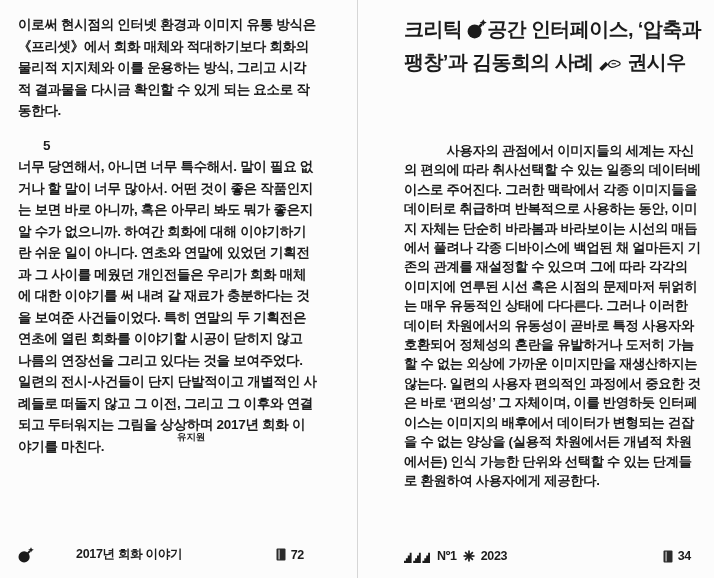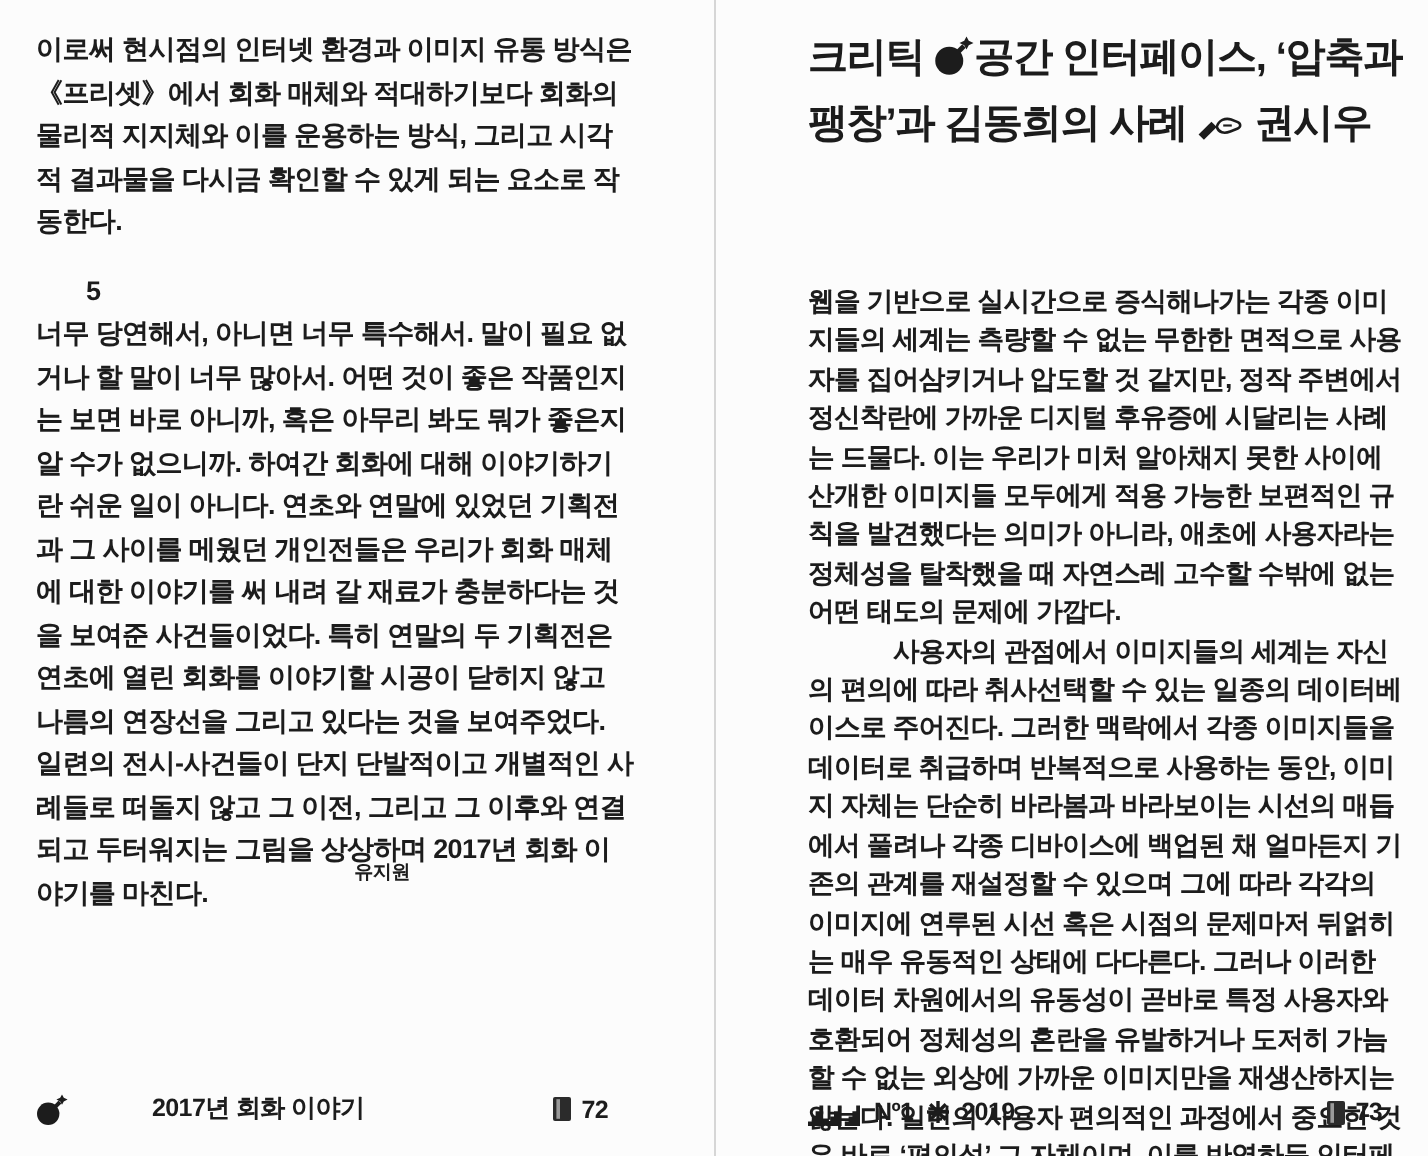--- a/index.html
+++ b/index.html
@@ -95,48 +95,47 @@
             <path d="M9.6 6.4 L12 4" stroke="#1c1c1c" stroke-width="2"></path>
             <polygon points="13,0.2 13.9,1.9 15.8,2.8 13.9,3.7 13,5.4 12.1,3.7 10.2,2.8 12.1,1.9" fill="#1c1c1c"></polygon>
           </svg></span><span>공간 인터페이스, ‘압축과 팽창’과 김동희의 사례 </span><span class="inline-icn"><svg width="24" height="15" viewBox="0 0 22 14">
             <path d="M1 10.5 L7 4.5 L9.5 7 L3.5 13 Z" fill="#1c1c1c"></path>
             <path d="M9.5 7 C10.3 3.8 13.5 2.6 16.2 3.5 L19.3 4.7 C20.8 5.4 20.8 7.1 19.3 7.7 L15.8 9.1 C12.8 10.3 10.4 9.6 9.5 7 Z" fill="none" stroke="#1c1c1c" stroke-width="1.2"></path>
             <path d="M12.5 6.3 L16.5 6.3" stroke="#1c1c1c" stroke-width="1"></path>
           </svg></span> <span>권시우</span>
     </div>
 
     <div class="r-body">
-      <p>웹을 기반으로 실시간으로 증식해나가는 각종 이미지들의 세계는 측량할 수 없는 무한한 면적으로 사용자를 집어삼키거나 압도할 것 같지만, 정작 주변에서 정신착란에 가까운 디지털 후유증에 시달리는 사례는 드물다. 이는 우리가 미처 알아채지 못한 사이에 산개한 이미지들 모두에게 적용 가능한 보편적인 규칙을 발견했다는 의미가 아니라, 애초에 사용자라는 정체성을 탈착했을 때 자연스레 고수할 수밖에 없는 어떤 태도의 문제에 가깝다.</p>
       <p class="r-p2-indent">사용자의 관점에서 이미지들의 세계는 자신의 편의에 따라 취사선택할 수 있는 일종의 데이터베이스로 주어진다. 그러한 맥락에서 각종 이미지들을 데이터로 취급하며 반복적으로 사용하는 동안, 이미지 자체는 단순히 바라봄과 바라보이는 시선의 매듭에서 풀려나 각종 디바이스에 백업된 채 얼마든지 기존의 관계를 재설정할 수 있으며 그에 따라 각각의 이미지에 연루된 시선 혹은 시점의 문제마저 뒤얽히는 매우 유동적인 상태에 다다른다. 그러나 이러한 데이터 차원에서의 유동성이 곧바로 특정 사용자와 호환되어 정체성의 혼란을 유발하거나 도저히 가늠할 수 없는 외상에 가까운 이미지만을 재생산하지는 않는다. 일련의 사용자 편의적인 과정에서 중요한 것은 바로 ‘편의성’ 그 자체이며, 이를 반영하듯 인터페이스는 이미지의 배후에서 데이터가 변형되는 걷잡을 수 없는 양상을 (실용적 차원에서든 개념적 차원에서든) 인식 가능한 단위와 선택할 수 있는 단계들로 환원하여 사용자에게 제공한다.</p>
     </div>
 
     <div class="footer footer-right">
       <span class="icn">
         <svg width="27" height="13" viewBox="0 0 27 13" fill="#1c1c1c">
           <polygon points="0,13 0,10.8 1.9,10.8 1.9,8.3 3.8,8.3 3.8,5.6 5.7,5.6 5.7,2.8 7.6,2.8 7.6,13"></polygon>
           <polygon points="9.2,13 9.2,10.8 11.1,10.8 11.1,8.3 13,8.3 13,5.6 14.9,5.6 14.9,2.8 16.8,2.8 16.8,13"></polygon>
           <polygon points="18.4,13 18.4,10.8 20.3,10.8 20.3,8.3 22.2,8.3 22.2,5.6 24.1,5.6 24.1,2.8 26,2.8 26,13"></polygon>
         </svg>
       </span>
       <span>Nº1</span>
       <span class="icn" style="margin:0 6px;">
         <svg width="12" height="12" viewBox="0 0 12 12" stroke="#1c1c1c" stroke-width="1.7">
           <line x1="6" y1="0.5" x2="6" y2="11.5"></line>
           <line x1="0.5" y1="6" x2="11.5" y2="6"></line>
           <line x1="2.1" y1="2.1" x2="9.9" y2="9.9"></line>
           <line x1="9.9" y1="2.1" x2="2.1" y2="9.9"></line>
         </svg>
       </span>
-      <span>2019</span>
+      <span>2023</span>
       <span class="spacer"></span>
       <span class="pagenum-group">
         <span class="icn" style="margin-right:0">
           <svg width="10" height="13" viewBox="0 0 10 13">
             <rect x="0.5" y="0.5" width="9" height="12" rx="1" fill="#2b2b2b"></rect>
             <rect x="2.2" y="1.6" width="1.8" height="9.8" fill="#9a9a9a"></rect>
           </svg>
         </span>
-        <span>73</span>
+        <span>34</span>
       </span>
     </div>
   </div>
 
 </div>
 
 </body></html>

